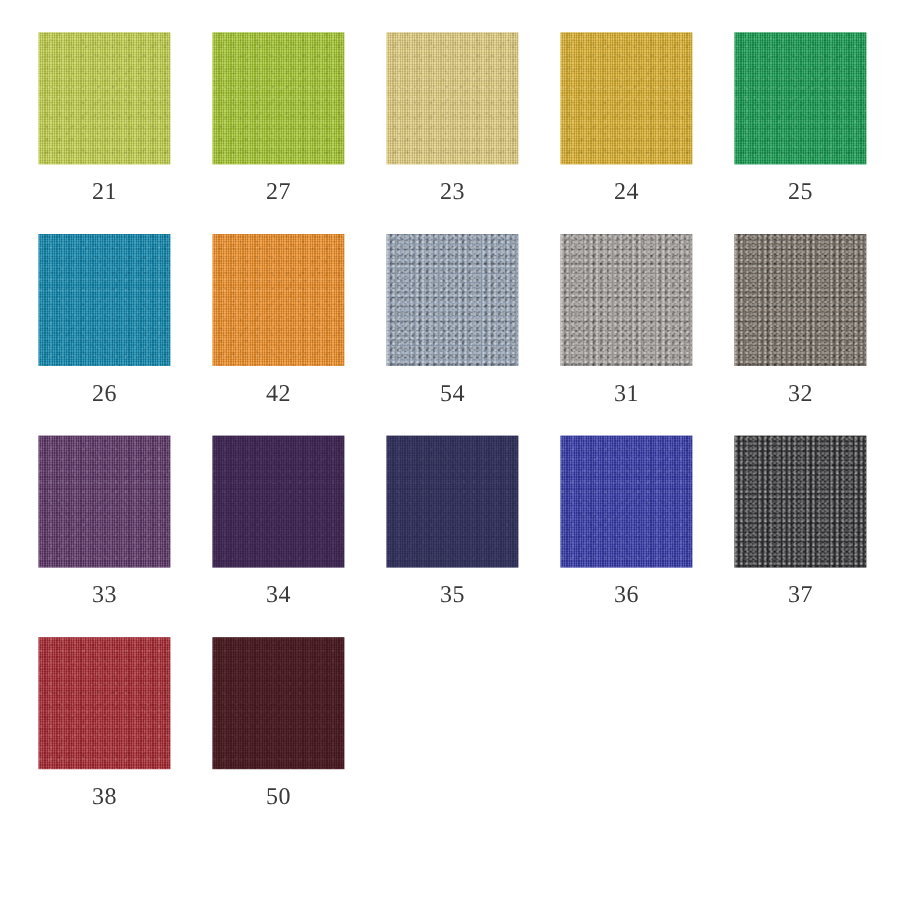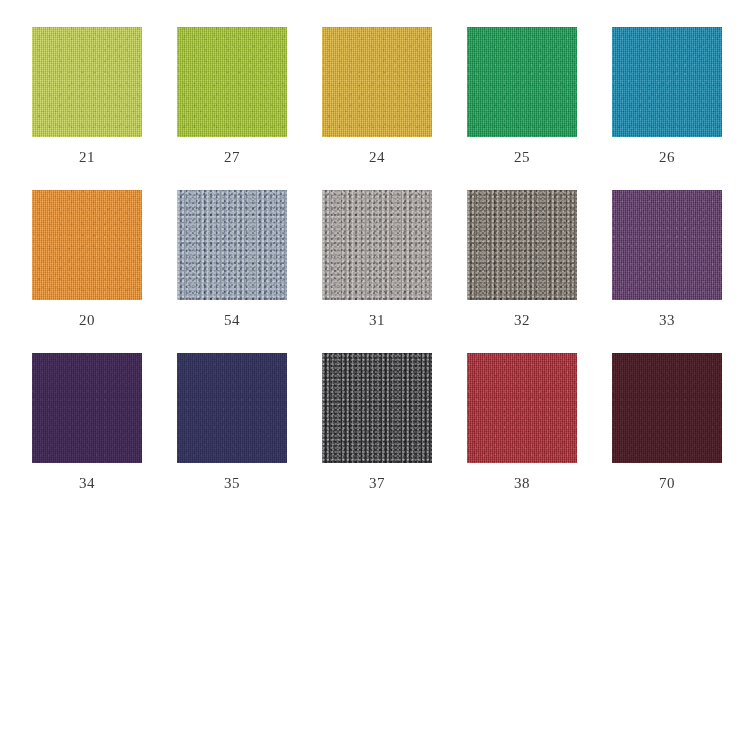--- a/index.html
+++ b/index.html
@@ -110,21 +110,21 @@
   .swatch-chip.smooth::before {
     opacity: 0.42;
   }
   .swatch-chip.smooth::after {
     opacity: 0.38;
   }
 
   .swatch-label {
     margin-top: 13px;
     font-family: "Liberation Serif", "DejaVu Serif", serif;
-    font-size: 15px;
+    font-size: 20px;
     line-height: 1;
     color: #3a3a3a;
     letter-spacing: 0.4px;
     text-align: center;
     user-select: none;
   }
 </style>
 </head>
 <body>
 
@@ -132,34 +132,38 @@
   <div class="swatch-grid">
       <div class="swatch-cell">
         <div class="swatch-chip" style="background-color: rgb(195, 209, 78);"></div>
         <div class="swatch-label">21</div>
       </div>
       <div class="swatch-cell">
         <div class="swatch-chip" style="background-color: rgb(166, 199, 48);"></div>
         <div class="swatch-label">27</div>
       </div>
       <div class="swatch-cell">
+        <div class="swatch-chip" style="background-color: rgb(226, 207, 129);"></div>
+        <div class="swatch-label">23</div>
+      </div>
+      <div class="swatch-cell">
         <div class="swatch-chip" style="background-color: rgb(220, 177, 47);"></div>
         <div class="swatch-label">24</div>
       </div>
       <div class="swatch-cell">
         <div class="swatch-chip" style="background-color: rgb(22, 155, 79);"></div>
         <div class="swatch-label">25</div>
       </div>
       <div class="swatch-cell">
         <div class="swatch-chip" style="background-color: rgb(15, 135, 173);"></div>
         <div class="swatch-label">26</div>
       </div>
       <div class="swatch-cell">
         <div class="swatch-chip" style="background-color: rgb(239, 143, 39);"></div>
-        <div class="swatch-label">20</div>
+        <div class="swatch-label">42</div>
       </div>
       <div class="swatch-cell">
         <div class="swatch-chip heather" style="background-color: rgb(141, 155, 173);"></div>
         <div class="swatch-label">54</div>
       </div>
       <div class="swatch-cell">
         <div class="swatch-chip heather" style="background-color: rgb(156, 151, 147);"></div>
         <div class="swatch-label">31</div>
       </div>
       <div class="swatch-cell">
@@ -172,25 +176,29 @@
       </div>
       <div class="swatch-cell">
         <div class="swatch-chip smooth" style="background-color: rgb(59, 35, 80);"></div>
         <div class="swatch-label">34</div>
       </div>
       <div class="swatch-cell">
         <div class="swatch-chip smooth" style="background-color: rgb(45, 45, 88);"></div>
         <div class="swatch-label">35</div>
       </div>
       <div class="swatch-cell">
+        <div class="swatch-chip" style="background-color: rgb(53, 56, 168);"></div>
+        <div class="swatch-label">36</div>
+      </div>
+      <div class="swatch-cell">
         <div class="swatch-chip heather" style="background-color: rgb(43, 43, 45);"></div>
         <div class="swatch-label">37</div>
       </div>
       <div class="swatch-cell">
         <div class="swatch-chip" style="background-color: rgb(167, 39, 48);"></div>
         <div class="swatch-label">38</div>
       </div>
       <div class="swatch-cell">
         <div class="swatch-chip smooth" style="background-color: rgb(70, 23, 31);"></div>
-        <div class="swatch-label">70</div>
+        <div class="swatch-label">50</div>
       </div>
     </div>
 </div>
 
 </body></html>

